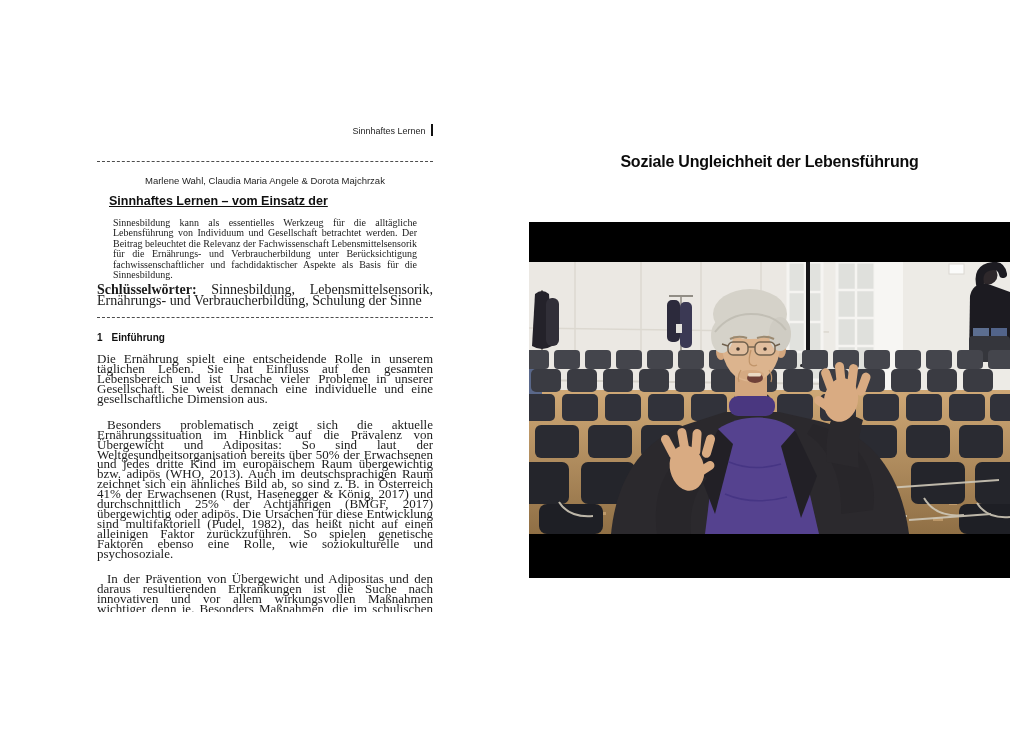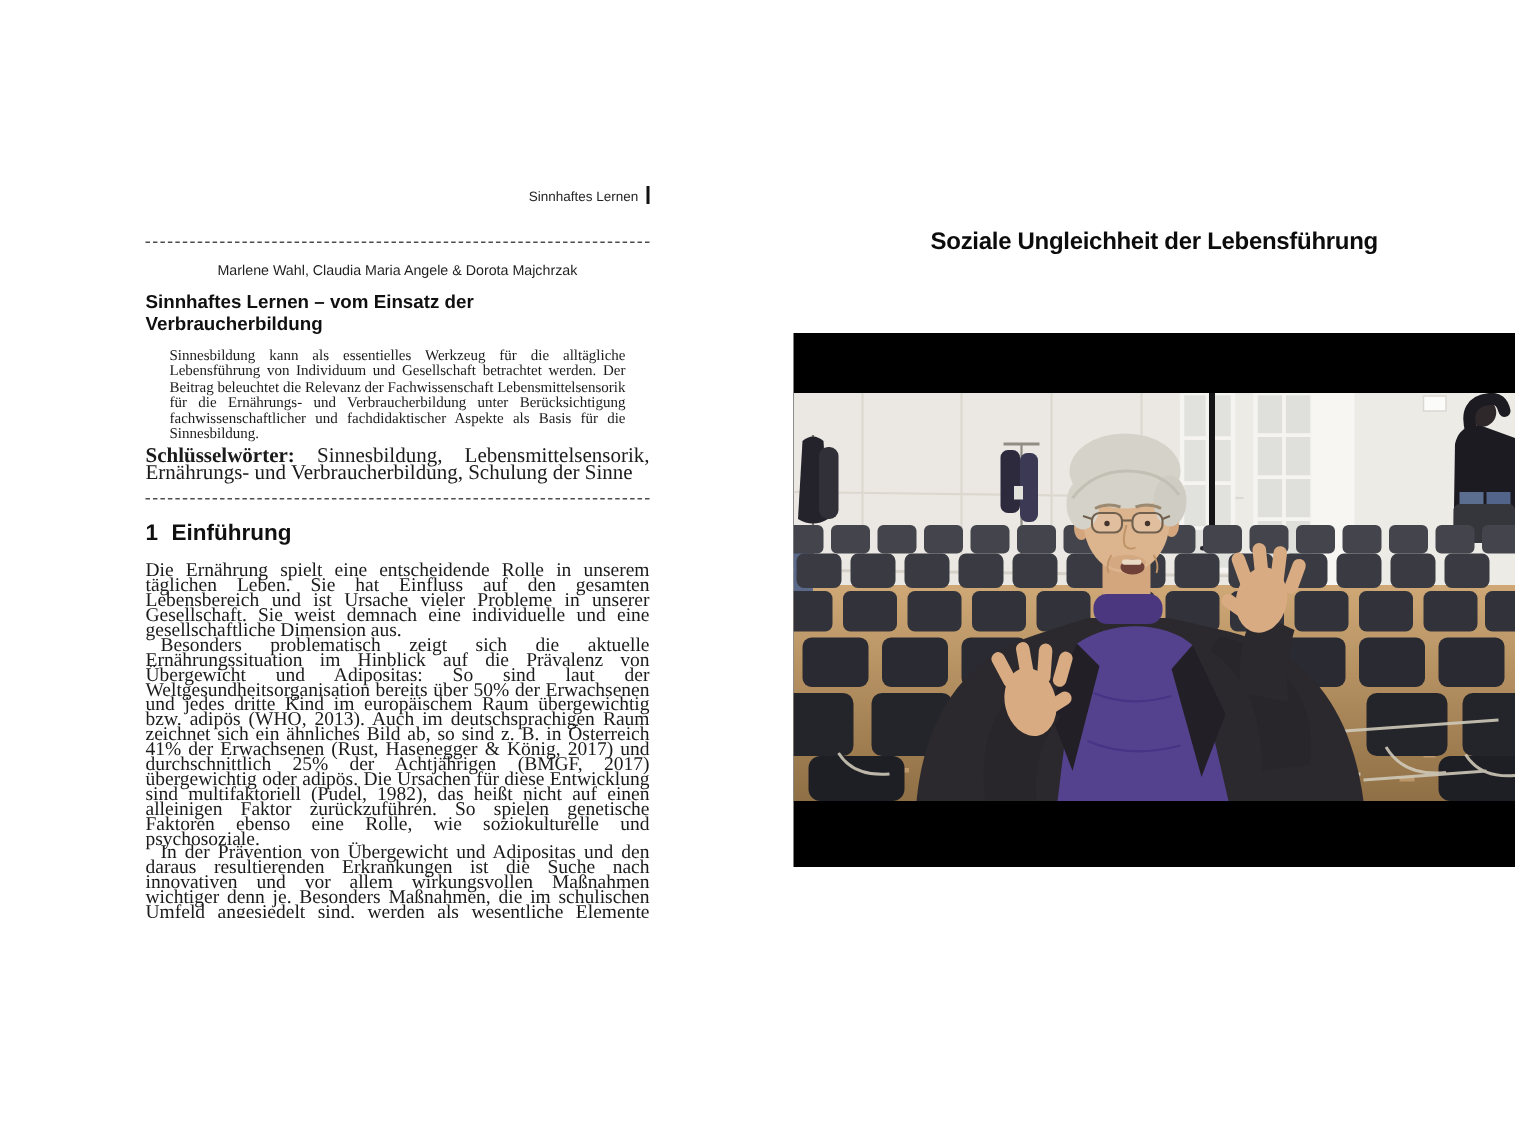--- a/index.html
+++ b/index.html
@@ -7,29 +7,29 @@
   .canvas{position:relative;width:1024px;height:612px;background:#ffffff;overflow:hidden;
           font-family:"Liberation Sans",sans-serif;}
 
   
   .doc-page{position:absolute;left:97px;top:100px;width:336px;height:548px;color:#1c1c1c;}
   .running-header{margin-top:24px;height:14px;text-align:right;font-size:9px;color:#262626;}
   .vbar{display:inline-block;width:2.5px;height:12px;background:#111;margin-left:5px;vertical-align:-2px;}
   .rule{border-top:1.3px dashed #4d4d4d;margin-top:23px;height:0;}
   .rule2{margin-top:11px;}
   .authors{margin-top:13px;font-size:9.5px;color:#1f1f1f;padding-left:48px;}
-  .title{margin:8px 0 0;font-size:12.5px;line-height:15px;font-weight:bold;color:#101010;}
+  .title{margin:8px 12px 0;font-size:12.5px;line-height:15px;font-weight:bold;color:#101010;text-decoration:underline;}
   .title span{display:block;}
   .abstract,.keywords,.body{font-family:"Liberation Serif",serif;color:#1b1b1b;}
   .abstract{margin:9px 16px 0;font-size:10px;line-height:10.4px;text-align:justify;}
   .keywords{margin:5px 0 0;font-size:14px;line-height:10.4px;text-align:justify;}
-  .section{margin:14px 0 0;font-size:15px;font-weight:bold;color:#101010;}
+  .section{margin:14px 0 0;font-size:10px;font-weight:bold;color:#101010;}
   .secnum{display:inline-block;margin-right:9px;}
   .body{margin:11px 0 0;font-size:13px;line-height:9.9px;text-align:justify;}
-  .body + .body{margin-top:0;}
+  .body + .body{margin-top:16px;}
   .indent{text-indent:10px;}
   .doc-footer{position:absolute;left:0;right:0;bottom:0;display:flex;justify-content:space-between;
               align-items:baseline;font-size:6.8px;color:#333;}
   .pnum{font-size:8.5px;color:#1d1d1d;}
 
   
   .slide-title{position:absolute;left:529px;top:153px;width:481px;margin:0;text-align:center;
                font-size:16px;font-weight:700;letter-spacing:-0.2px;color:#0c0c0c;white-space:nowrap;}
   .video-frame{position:absolute;left:529px;top:222px;width:481px;height:356px;margin:0;background:#000;}
   .photo{position:absolute;left:0;top:40px;width:481px;height:272px;overflow:hidden;}
@@ -41,21 +41,20 @@
 <div class="canvas">
 
   <section class="doc-page">
     <div class="running-header">
       <span>Sinnhaftes Lernen</span><span class="vbar"></span>
     </div>
     <div class="rule"></div>
     <div class="authors">Marlene Wahl, Claudia Maria Angele &amp; Dorota Majchrzak</div>
     <h1 class="title">
       <span>Sinnhaftes Lernen – vom Einsatz der</span>
-      <span>Verbraucherbildung</span>
     </h1>
     <p class="abstract">Sinnesbildung kann als essentielles Werkzeug für die alltägliche Lebensführung von Individuum und Gesellschaft betrachtet werden. Der Beitrag beleuchtet die Relevanz der Fachwissenschaft Lebensmittelsensorik für die Ernährungs- und Verbraucherbildung unter Berücksichtigung fachwissenschaftlicher und fachdidaktischer Aspekte als Basis für die Sinnesbildung.</p>
     <p class="keywords"><b>Schlüsselwörter:</b><span> Sinnesbildung, Lebensmittelsensorik, Ernährungs- und Verbraucherbildung, Schulung der Sinne</span></p>
     <div class="rule rule2"></div>
     <h2 class="section">
       <span class="secnum">1</span><span>Einführung</span>
     </h2>
     <p class="body">Die Ernährung spielt eine entscheidende Rolle in unserem täglichen Leben. Sie hat Einfluss auf den gesamten Lebensbereich und ist Ursache vieler Probleme in unserer Gesellschaft. Sie weist demnach eine individuelle und eine gesellschaftliche Dimension aus.</p>
     <p class="body indent">Besonders problematisch zeigt sich die aktuelle Ernährungssituation im Hinblick auf die Prävalenz von Übergewicht und Adipositas: So sind laut der Weltgesundheitsorganisation bereits über 50% der Erwachsenen und jedes dritte Kind im europäischem Raum übergewichtig bzw. adipös (WHO, 2013). Auch im deutschsprachigen Raum zeichnet sich ein ähnliches Bild ab, so sind z. B. in Österreich 41% der Erwachsenen (Rust, Hasenegger &amp; König, 2017) und durchschnittlich 25% der Achtjährigen (BMGF, 2017) übergewichtig oder adipös. Die Ursachen für diese Entwicklung sind multifaktoriell (Pudel, 1982), das heißt nicht auf einen alleinigen Faktor zurückzuführen. So spielen genetische Faktoren ebenso eine Rolle, wie soziokulturelle und psychosoziale.</p>
     <p class="body indent">In der Prävention von Übergewicht und Adipositas und den daraus resultierenden Erkrankungen ist die Suche nach innovativen und vor allem wirkungsvollen Maßnahmen wichtiger denn je. Besonders Maßnahmen, die im schulischen Umfeld angesiedelt sind, werden als wesentliche Elemente präventiver Gesamtkonzepte angesehen (BMGF, 2017). Aus diesem Grund kommt der Ernährungs- und Verbraucherbildung, eine wichtige Rolle zu. Diese trägt als Teil der Allgemeinbildung dazu bei, dass der Einzelne die Kompetenzen zu einem verantwortungsvollen</p>

